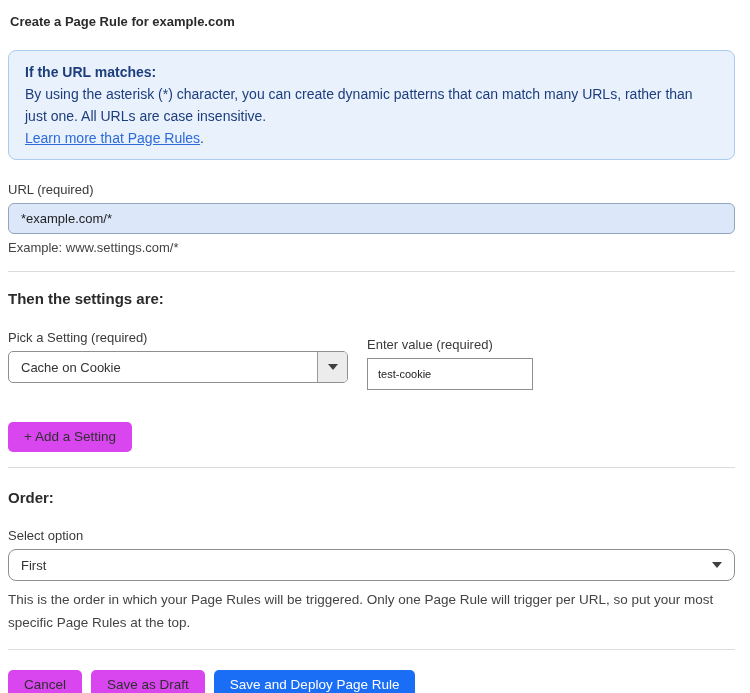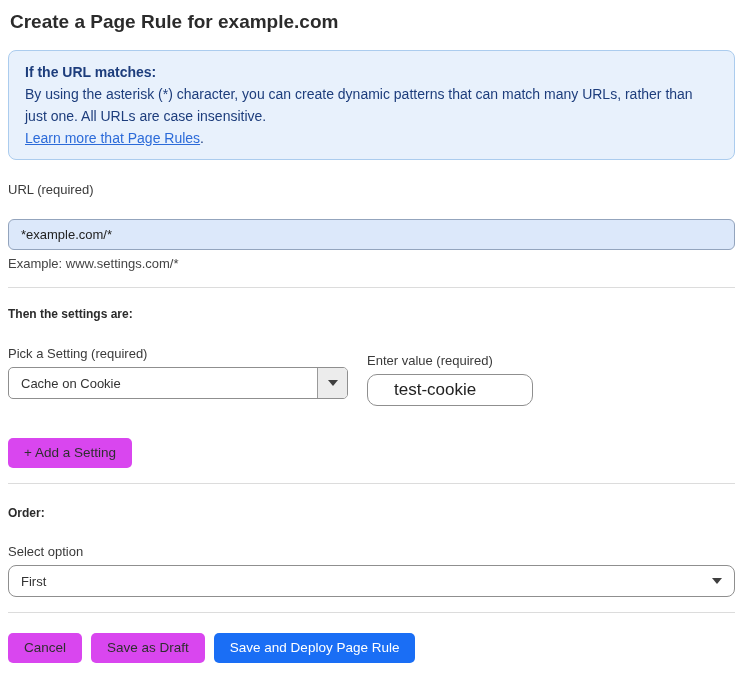--- a/index.html
+++ b/index.html
@@ -5,21 +5,21 @@
   * { margin: 0; padding: 0; box-sizing: border-box; }
   html, body { width: 750px; height: 693px; background: #ffffff; }
   body {
     font-family: "Liberation Sans", sans-serif;
     color: #313131;
     font-size: 13px;
   }
   .container { padding: 10px 15px 0 8px; width: 750px; }
 
   .page-title {
-    font-size: 19px;
+    font-size: 13px;
     font-weight: 700;
     color: #2b2b2b;
     line-height: 24px;
     margin-bottom: 16px;
     padding-left: 2px;
   }
 
   
   .info-box {
     background: #e8f1fc;
@@ -41,21 +41,21 @@
   .field-label {
     font-size: 13px;
     color: #3a3a3a;
     line-height: 16px;
   }
 
   .url-input {
     display: block;
     width: 100%;
     height: 31px;
-    margin-top: 21px;
+    margin-top: 5px;
     background: #dce8fa;
     border: 1px solid #93a4bd;
     border-radius: 6px;
     padding: 0 12px;
     font-size: 13px;
     color: #222;
     font-family: "Liberation Sans", sans-serif;
     outline: none;
   }
   .helper-text {
@@ -64,21 +64,21 @@
     color: #444;
     line-height: 16px;
   }
 
   .divider {
     border-top: 1px solid #dcdcdc;
     margin-top: 15px;
   }
 
   .section-heading {
-    font-size: 12px;
+    font-size: 15px;
     font-weight: 700;
     color: #2b2b2b;
     line-height: 19px;
     margin-top: 17px;
   }
 
   .settings-row {
     margin-top: 22px;
     display: flex;
     align-items: flex-start;
@@ -119,23 +119,23 @@
     border-right: 5px solid transparent;
     border-top: 6px solid #3f3f3f;
   }
 
   .value-input {
     display: block;
     margin-top: 5px;
     width: 166px;
     height: 32px;
     border: 1px solid #8f8f8f;
-    border-radius: 10px;
-    padding: 0 26px;
-    font-size: 17px;
+    border-radius: 0;
+    padding: 0 10px;
+    font-size: 11px;
     color: #222;
     font-family: "Liberation Sans", sans-serif;
     background: #ffffff;
     outline: none;
   }
 
   .btn {
     display: inline-block;
     height: 30px;
     border: none;
@@ -222,20 +222,21 @@
 
   <div class="divider"></div>
 
   <div class="section-heading order-heading">Order:</div>
 
   <div class="field-label order-select-label">Select option</div>
   <div class="wide-select">
     <div class="select-text">First</div>
     <span class="caret"></span>
   </div>
+  <div class="order-help">This is the order in which your Page Rules will be triggered. Only one Page Rule will trigger per URL, so put your most specific Page Rules at the top.</div>
 
   <div class="divider"></div>
 
   <div class="actions-row">
     <button class="btn btn-gray">Cancel</button>
     <button class="btn btn-gray">Save as Draft</button>
     <button class="btn btn-blue">Save and Deploy Page Rule</button>
   </div>
 
 </div>

